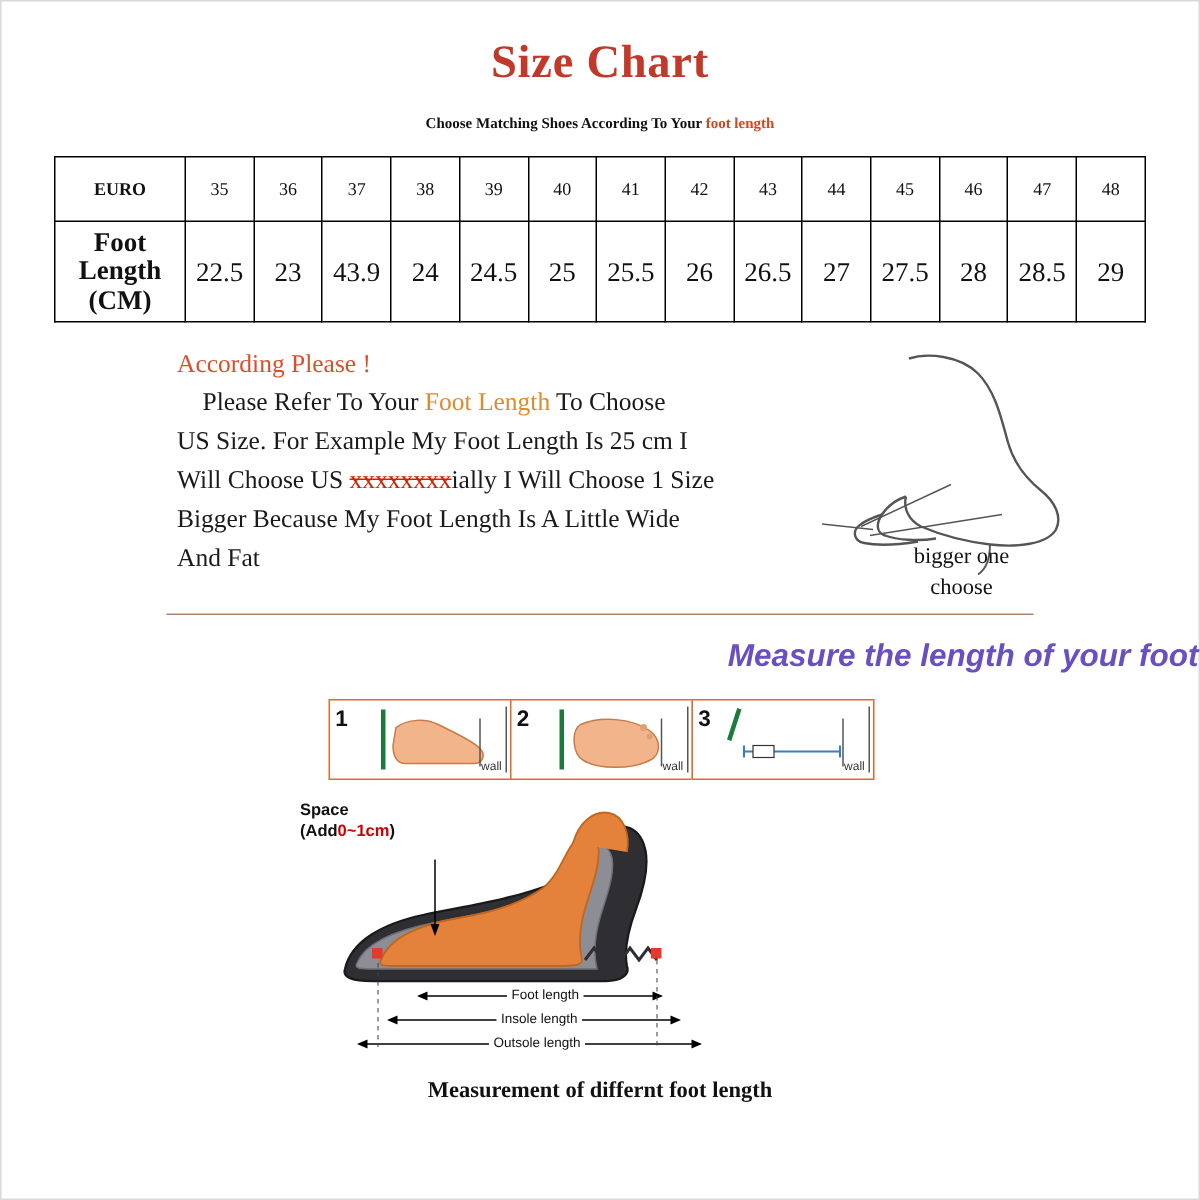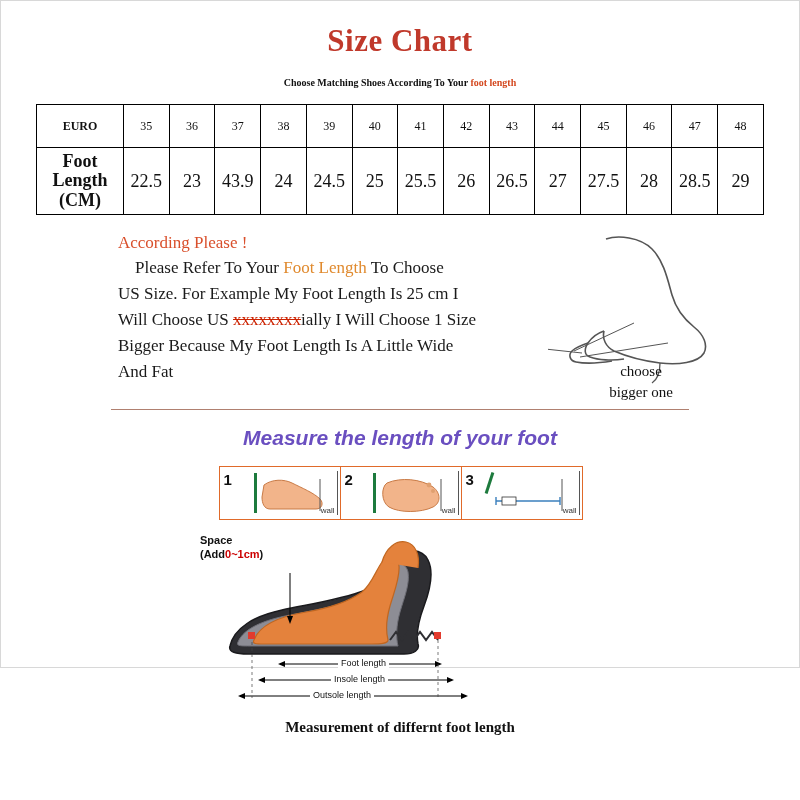--- a/index.html
+++ b/index.html
@@ -10,21 +10,21 @@
     width: 800px;
     height: 800px;
     background: #ffffff;
     font-family: "Liberation Serif", serif;
     color: #111111;
     overflow: hidden;
   }
   .page {
     position: relative;
     width: 800px;
-    height: 668px;
+    height: 800px;
     box-sizing: border-box;
     border: 1px solid #d8d8d8;
   }
 
   
   .title {
     text-align: center;
     color: #c0392b;
     font-size: 31px;
     font-weight: bold;
@@ -116,21 +116,21 @@
     line-height: 1.35;
     color: #111;
   }
   .divider {
     margin: 6px 110px 0 110px;
     border-top: 1px solid #b08070;
   }
 
   
   .measure-title {
-    text-align: center;
+    text-align: right;
     color: #6a4fc0;
     font-weight: bold;
     font-style: italic;
     font-size: 21px;
     margin-top: 16px;
     font-family: "Liberation Sans", sans-serif;
   }
 
   .steps {
     display: flex;
@@ -284,22 +284,22 @@
       <path d="M58 6 C70 2 92 4 104 16 C116 28 120 48 124 62 C128 76 136 86 146 94 C156 102 160 112 156 120 C150 130 130 132 112 130 C96 128 80 124 66 118 C58 114 54 106 56 98" fill="none" stroke="#555" stroke-width="1.6"></path>
       <path d="M56 98 C50 100 44 104 40 110 C36 116 36 122 42 124 C50 127 64 128 76 126" fill="none" stroke="#555" stroke-width="1.6"></path>
       <path d="M40 110 C34 112 28 114 24 118 C20 122 22 128 28 129 C38 131 52 130 64 128" fill="none" stroke="#555" stroke-width="1.6"></path>
       <path d="M112 130 C112 138 110 146 104 150" fill="none" stroke="#555" stroke-width="1.3"></path>
       <line x1="32" y1="124" x2="120" y2="110" stroke="#555" stroke-width="1"></line>
       <line x1="26" y1="118" x2="86" y2="90" stroke="#555" stroke-width="1"></line>
       <line x1="-40" y1="112" x2="34" y2="120" stroke="#555" stroke-width="1"></line>
     </svg>
 
     <div class="choose-label">
+      <div>bigger one</div>
       <div>choose</div>
-      <div>bigger one</div>
     </div>
   </div>
 
   <div class="divider"></div>
 
   <div class="measure-title">Measure the length of your foot</div>
 
   <div class="steps">
     <div class="step">
       <span class="num">1</span>
@@ -373,18 +373,18 @@
       <line x1="50" y1="168" x2="276" y2="168" stroke="#000" stroke-width="1"></line>
       <polygon points="48,168 55,165 55,171" fill="#000"></polygon>
       <polygon points="278,168 271,165 271,171" fill="#000"></polygon>
 
       <line x1="62" y1="114" x2="62" y2="170" stroke="#444" stroke-width="0.7" stroke-dasharray="3,3"></line>
       <line x1="248" y1="112" x2="248" y2="170" stroke="#444" stroke-width="0.7" stroke-dasharray="3,3"></line>
     </svg>
 
     <div class="dim-label" style="left:148px; top:130px;">Foot length</div>
     <div class="dim-label" style="left:141px; top:146px;">Insole length</div>
-    <div class="dim-label" style="left:120px; top:162px;">Outsole length</div>
+    <div class="dim-label" style="left:136px; top:162px;">Outsole length</div>
   </div>
 
   <div class="caption">Measurement of differnt foot length</div>
 
 </div>
 
 </body></html>

